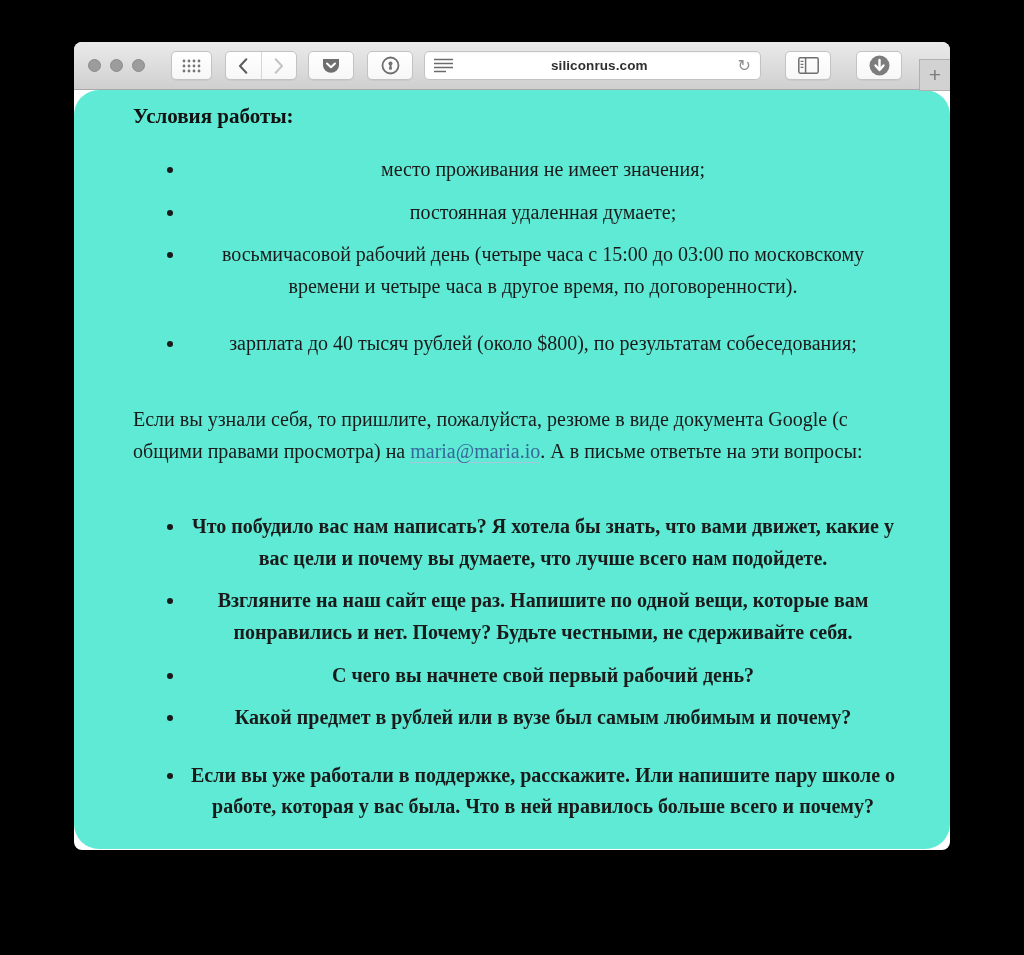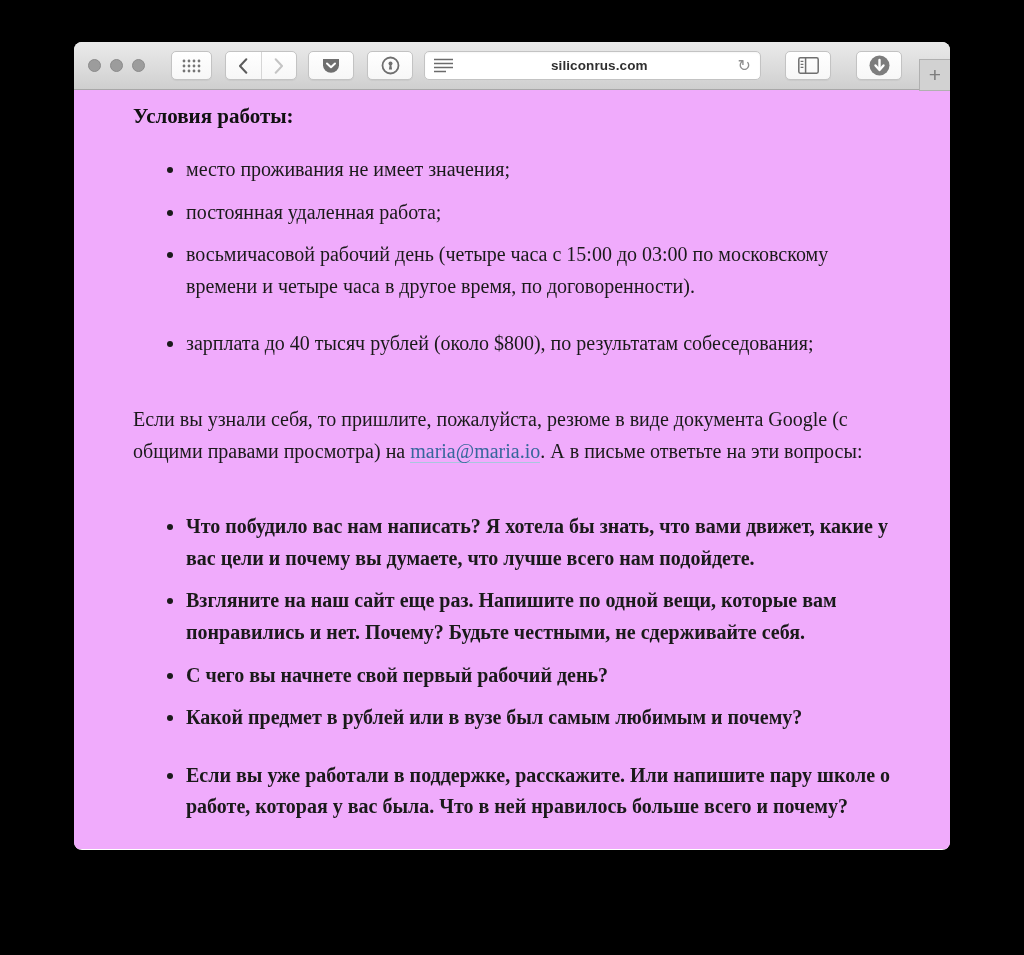--- a/index.html
+++ b/index.html
@@ -94,34 +94,36 @@
     display: flex; align-items: center; justify-content: center;
     font-family: "Liberation Sans", sans-serif;
     font-size: 21px; font-weight: 300;
     color: #7d7d7d;
     cursor: default;
   }
   .icon { display: block; }
   
   .content {
     height: 759px;
-    background: #f0abfc;
+    background: #5eead4;
     padding: 14px 50px 40px 59px;
     overflow: hidden;
     color: #1a1a1a;
+    border-radius: 25px;
   }
   .page-heading {
     font-size: 21px;
     font-weight: 700;
     margin-bottom: 25px;
     color: #111111;
   }
   .content ul {
     margin: 0 0 44px 0;
     padding-left: 53px;
+    text-align: center;
   }
   .content li {
     font-size: 20px;
     line-height: 1.58;
     margin-bottom: 11px;
   }
   .content li:last-child { margin-bottom: 0; margin-top: 26px; }
   .body-paragraph {
     font-size: 20px;
     line-height: 1.58;
@@ -239,21 +241,21 @@
       <span>+</span>
     </div>
   </div>
 
   <div class="content">
 
     <h3 class="page-heading">Условия работы:</h3>
 
     <ul class="conditions-list">
       <li>место проживания не имеет значения;</li>
-      <li>постоянная удаленная работа;</li>
+      <li>постоянная удаленная думаете;</li>
       <li>восьмичасовой рабочий день (четыре часа с 15:00 до 03:00 по московскому времени и четыре часа в другое время, по договоренности).</li>
       <li>зарплата до 40 тысяч рублей (около $800), по результатам собеседования;</li>
     </ul>
 
     <p class="body-paragraph"><span>Если вы узнали себя, то пришлите, пожалуйста, резюме в виде документа Google (с общими правами просмотра) на </span><a class="email-link" href="#">maria@maria.io</a><span>. А в письме ответьте на эти вопросы:</span></p>
 
     <ul class="questions-list">
       <li>Что побудило вас нам написать? Я хотела бы знать, что вами движет, какие у вас цели и почему вы думаете, что лучше всего нам подойдете.</li>
       <li>Взгляните на наш сайт еще раз. Напишите по одной вещи, которые вам понравились и нет. Почему? Будьте честными, не сдерживайте себя.</li>
       <li>С чего вы начнете свой первый рабочий день?</li>

